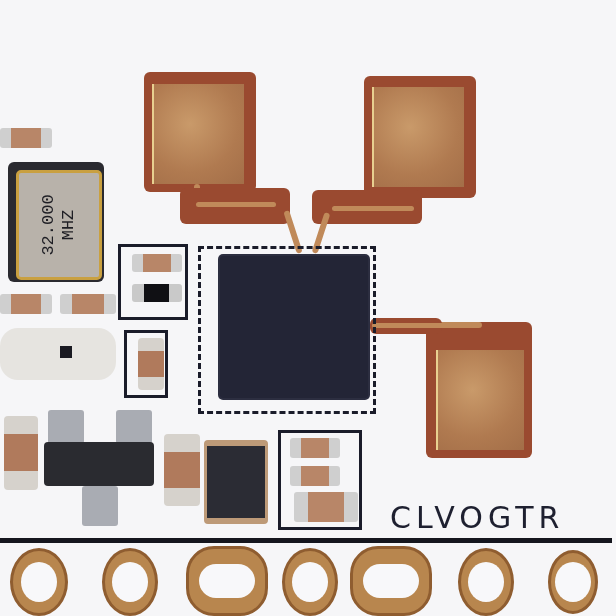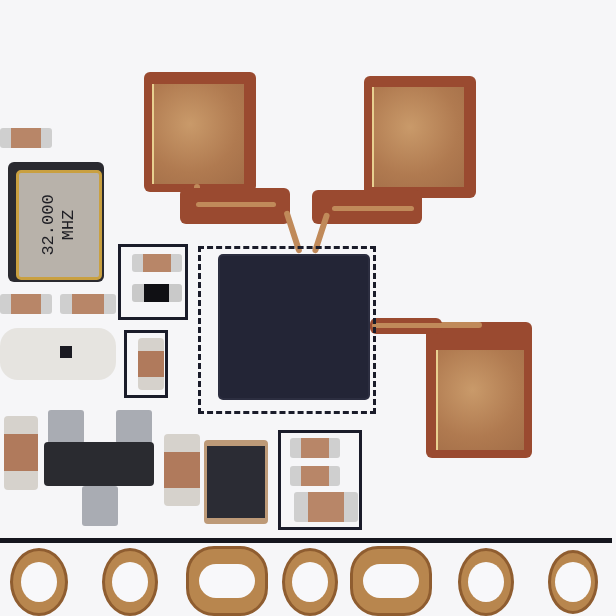--- a/index.html
+++ b/index.html
@@ -82,20 +82,21 @@
   <div class="abs silver" style="left:116px;top:410px;width:36px;height:34px;"></div>
   <div class="abs sot" style="left:44px;top:442px;width:110px;height:44px;"></div>
   <div class="abs silver" style="left:82px;top:486px;width:36px;height:40px;"></div>
   <div class="abs capv" style="left:164px;top:434px;width:36px;height:72px;"></div>
   <div class="abs ind" style="left:204px;top:440px;width:64px;height:84px;"></div>
   <div class="abs silk" style="left:278px;top:430px;width:84px;height:100px;"></div>
   <div class="abs cap" style="left:290px;top:438px;width:50px;height:20px;"></div>
   <div class="abs cap" style="left:290px;top:466px;width:50px;height:20px;"></div>
   <div class="abs cap" style="left:294px;top:492px;width:64px;height:30px;"></div>
 
+  <div class="abs label" style="left:390px;top:500px;">CLVOGTR</div>
   <div class="abs hline" style="left:0px;top:538px;width:612px;height:5px;"></div>
 
   <div class="abs ring r1" style="left:10px;top:548px;width:58px;height:68px;"></div>
   <div class="abs ring r1" style="left:102px;top:548px;width:56px;height:68px;"></div>
   <div class="abs ring oval" style="left:186px;top:546px;width:82px;height:70px;"></div>
   <div class="abs ring r1" style="left:282px;top:548px;width:56px;height:68px;"></div>
   <div class="abs ring oval" style="left:350px;top:546px;width:82px;height:70px;"></div>
   <div class="abs ring r1" style="left:458px;top:548px;width:56px;height:68px;"></div>
   <div class="abs ring r1" style="left:548px;top:550px;width:50px;height:64px;"></div>
 

